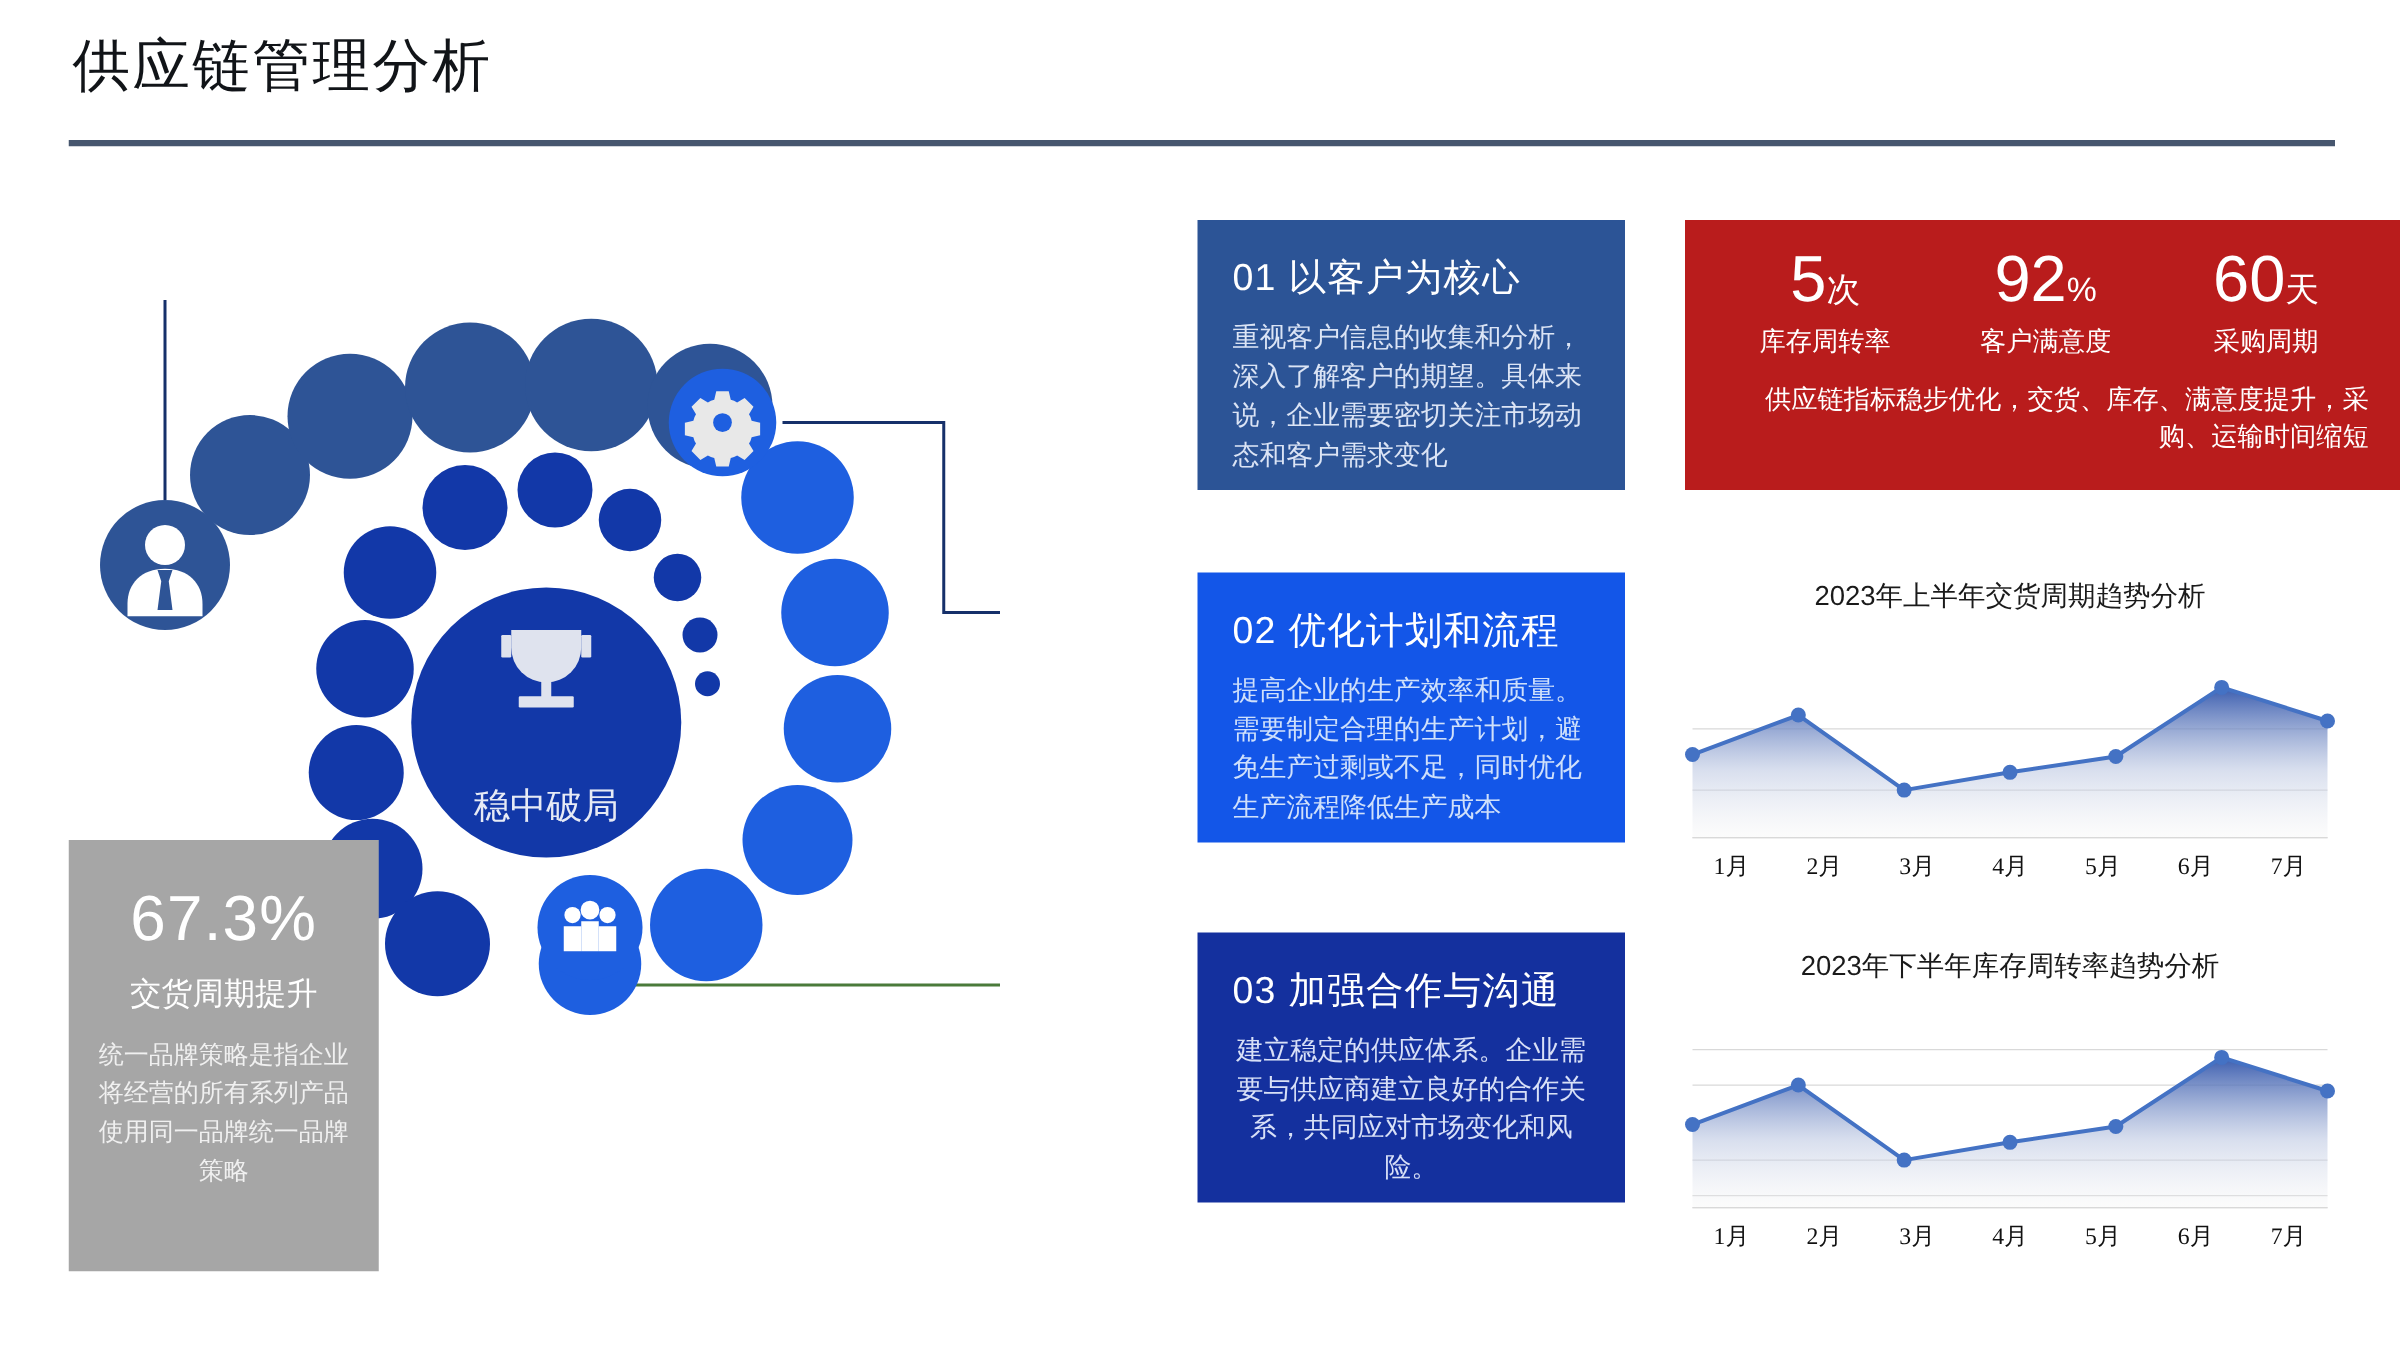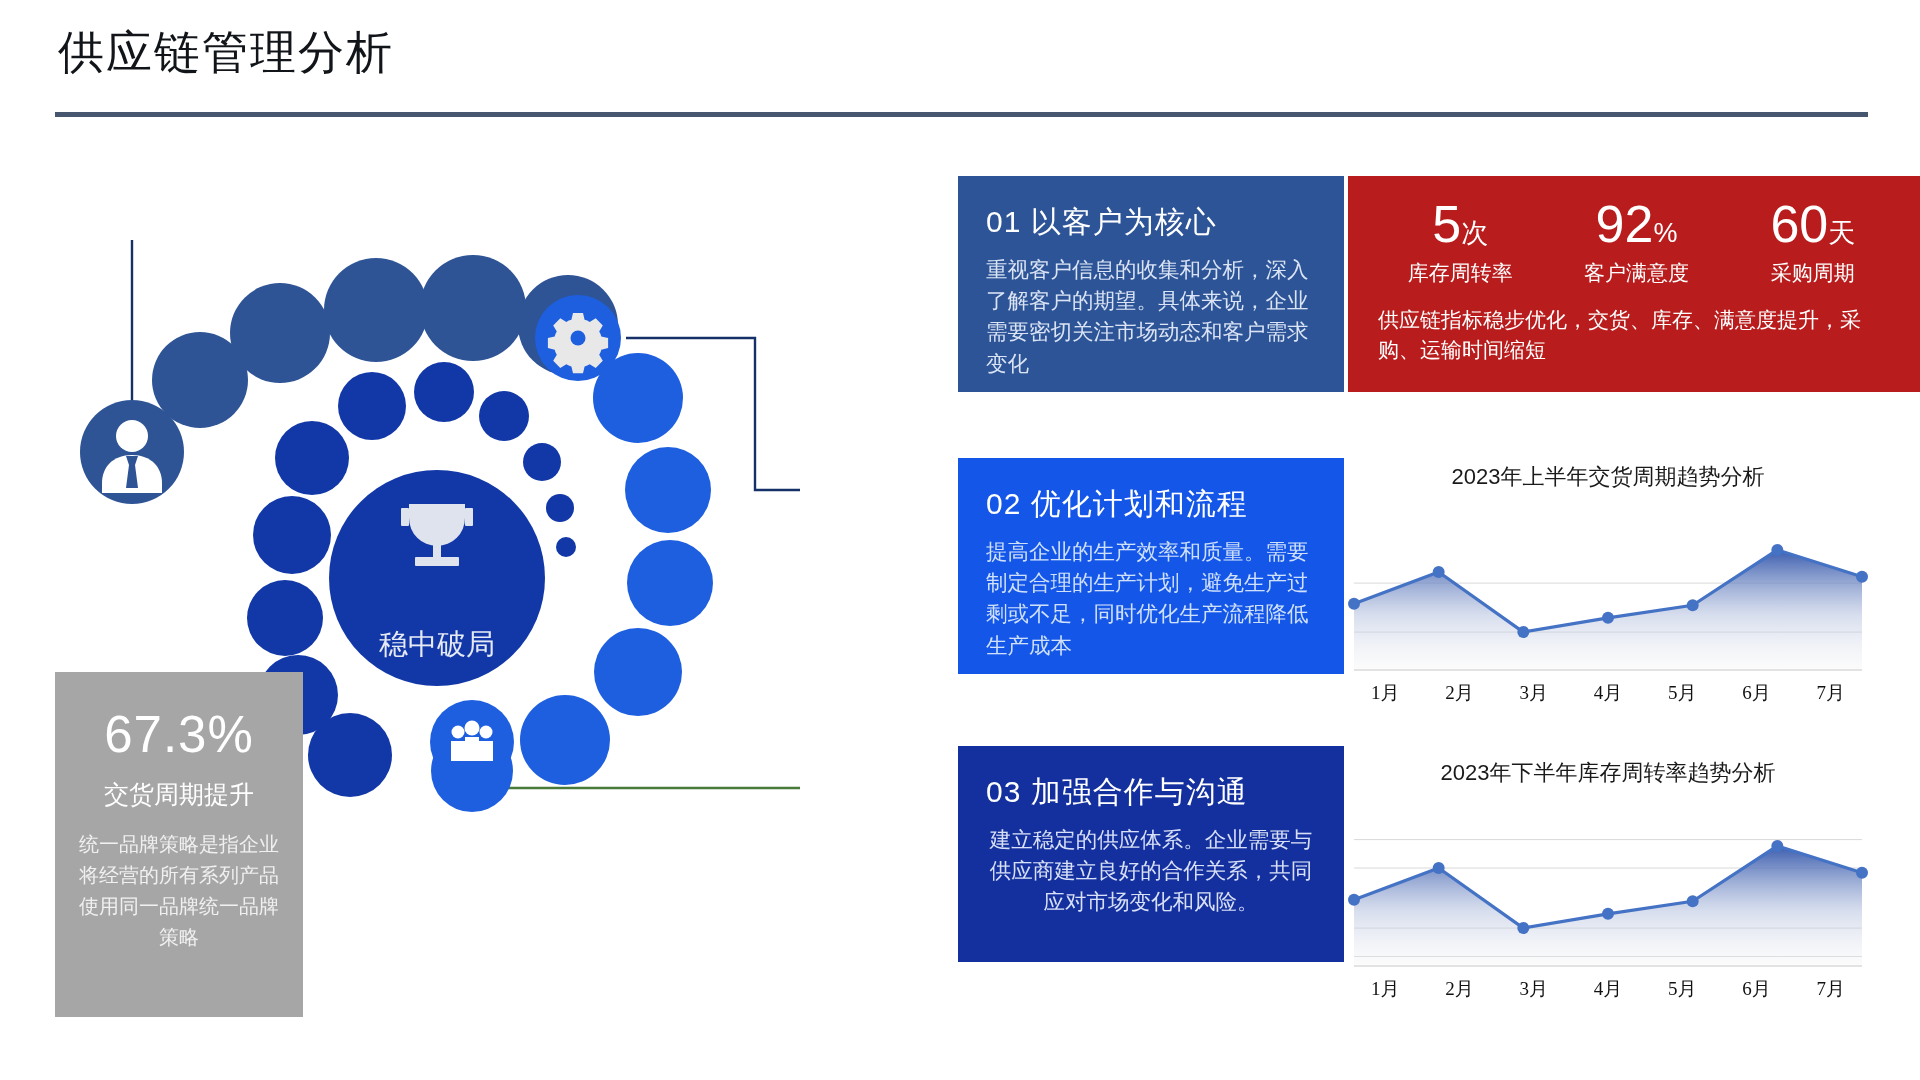--- a/index.html
+++ b/index.html
@@ -39,21 +39,21 @@
     letter-spacing: 1px;
   }
   .kpi-left .sub {
     margin-top: 16px; font-size: 25px; color: #ffffff; font-weight: 400;
   }
   .kpi-left .desc {
     margin-top: 18px; font-size: 20px; color: #f0f0f0; line-height: 1.55;
   }
 
   
-  .card { position: absolute; left: 958px; width: 386px; padding: 26px 28px 24px 28px; }
+  .card { position: absolute; left: 958px; width: 342px; padding: 26px 28px 24px 28px; }
   .card .c-title { font-size: 30px; color:#ffffff; font-weight: 400; letter-spacing: 1px; }
   .card .c-body  { margin-top: 12px; font-size: 21.5px; line-height: 1.45; color: #dbe4f5; }
   #card-01 { top: 176px; height: 216px; background: #2c5496; }
   #card-02 { top: 458px; height: 216px; background: #1356e8; }
   #card-02 .c-body { color: #cfe0fb; }
   #card-03 { top: 746px; height: 216px; background: #14309e; }
   #card-03 .c-body { color: #d8e0f7; text-align: center; }
 
   
   .stats-panel {
@@ -64,21 +64,21 @@
   .stats-row { display: flex; justify-content: space-around; align-items: flex-start; }
   .stat { text-align: center; flex: 1; }
   .stat .num {
     color: #ffffff; font-weight: 400; line-height: 1; white-space: nowrap;
   }
   .stat .num .v { font-size: 52px; }
   .stat .num .u { font-size: 27px; }
   .stat .lbl { margin-top: 9px; font-size: 21px; color: #ffffff; }
   .stats-desc {
     margin-top: 18px; font-size: 21px; color: #ffffff;
-    line-height: 1.45; text-align: left; padding: 0 6px;
+    line-height: 1.45; text-align: right; padding: 0 6px;
   }
 
   
   .chart-block { position: absolute; left: 1348px; width: 520px; }
   #chart-1 { top: 462px; height: 260px; }
   #chart-2 { top: 758px; height: 260px; }
   .chart-title {
     text-align: center; font-size: 22px; color: #1a1a1a; font-weight: 400;
     margin-bottom: 6px;
   }

